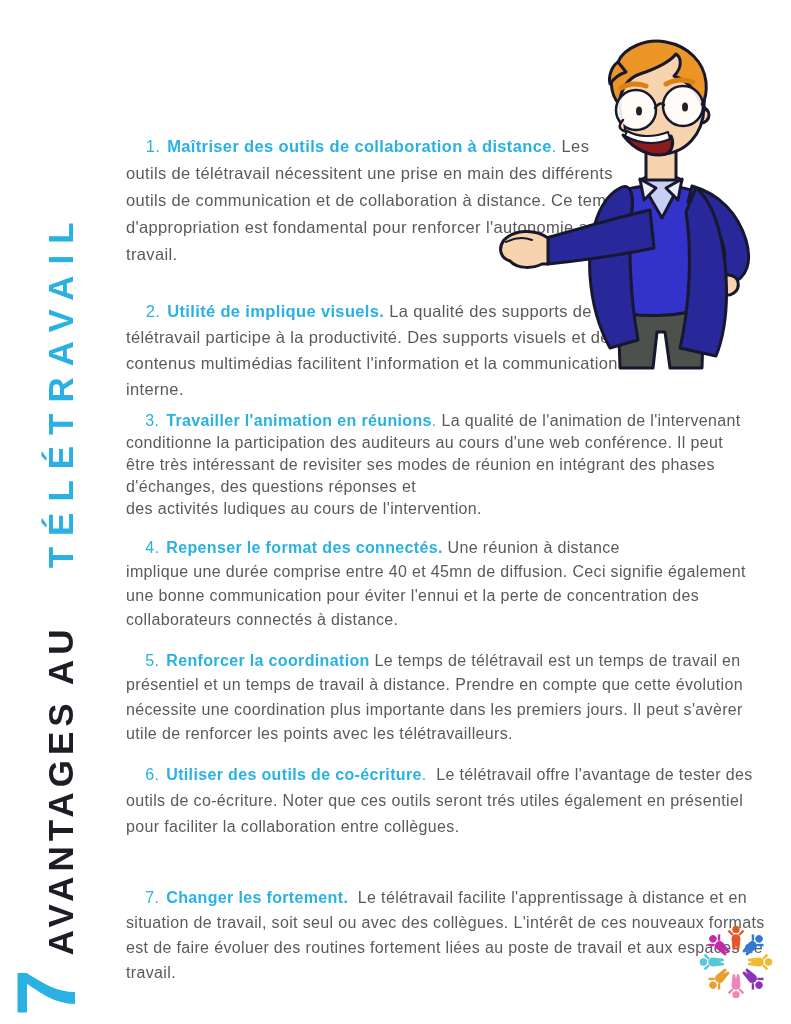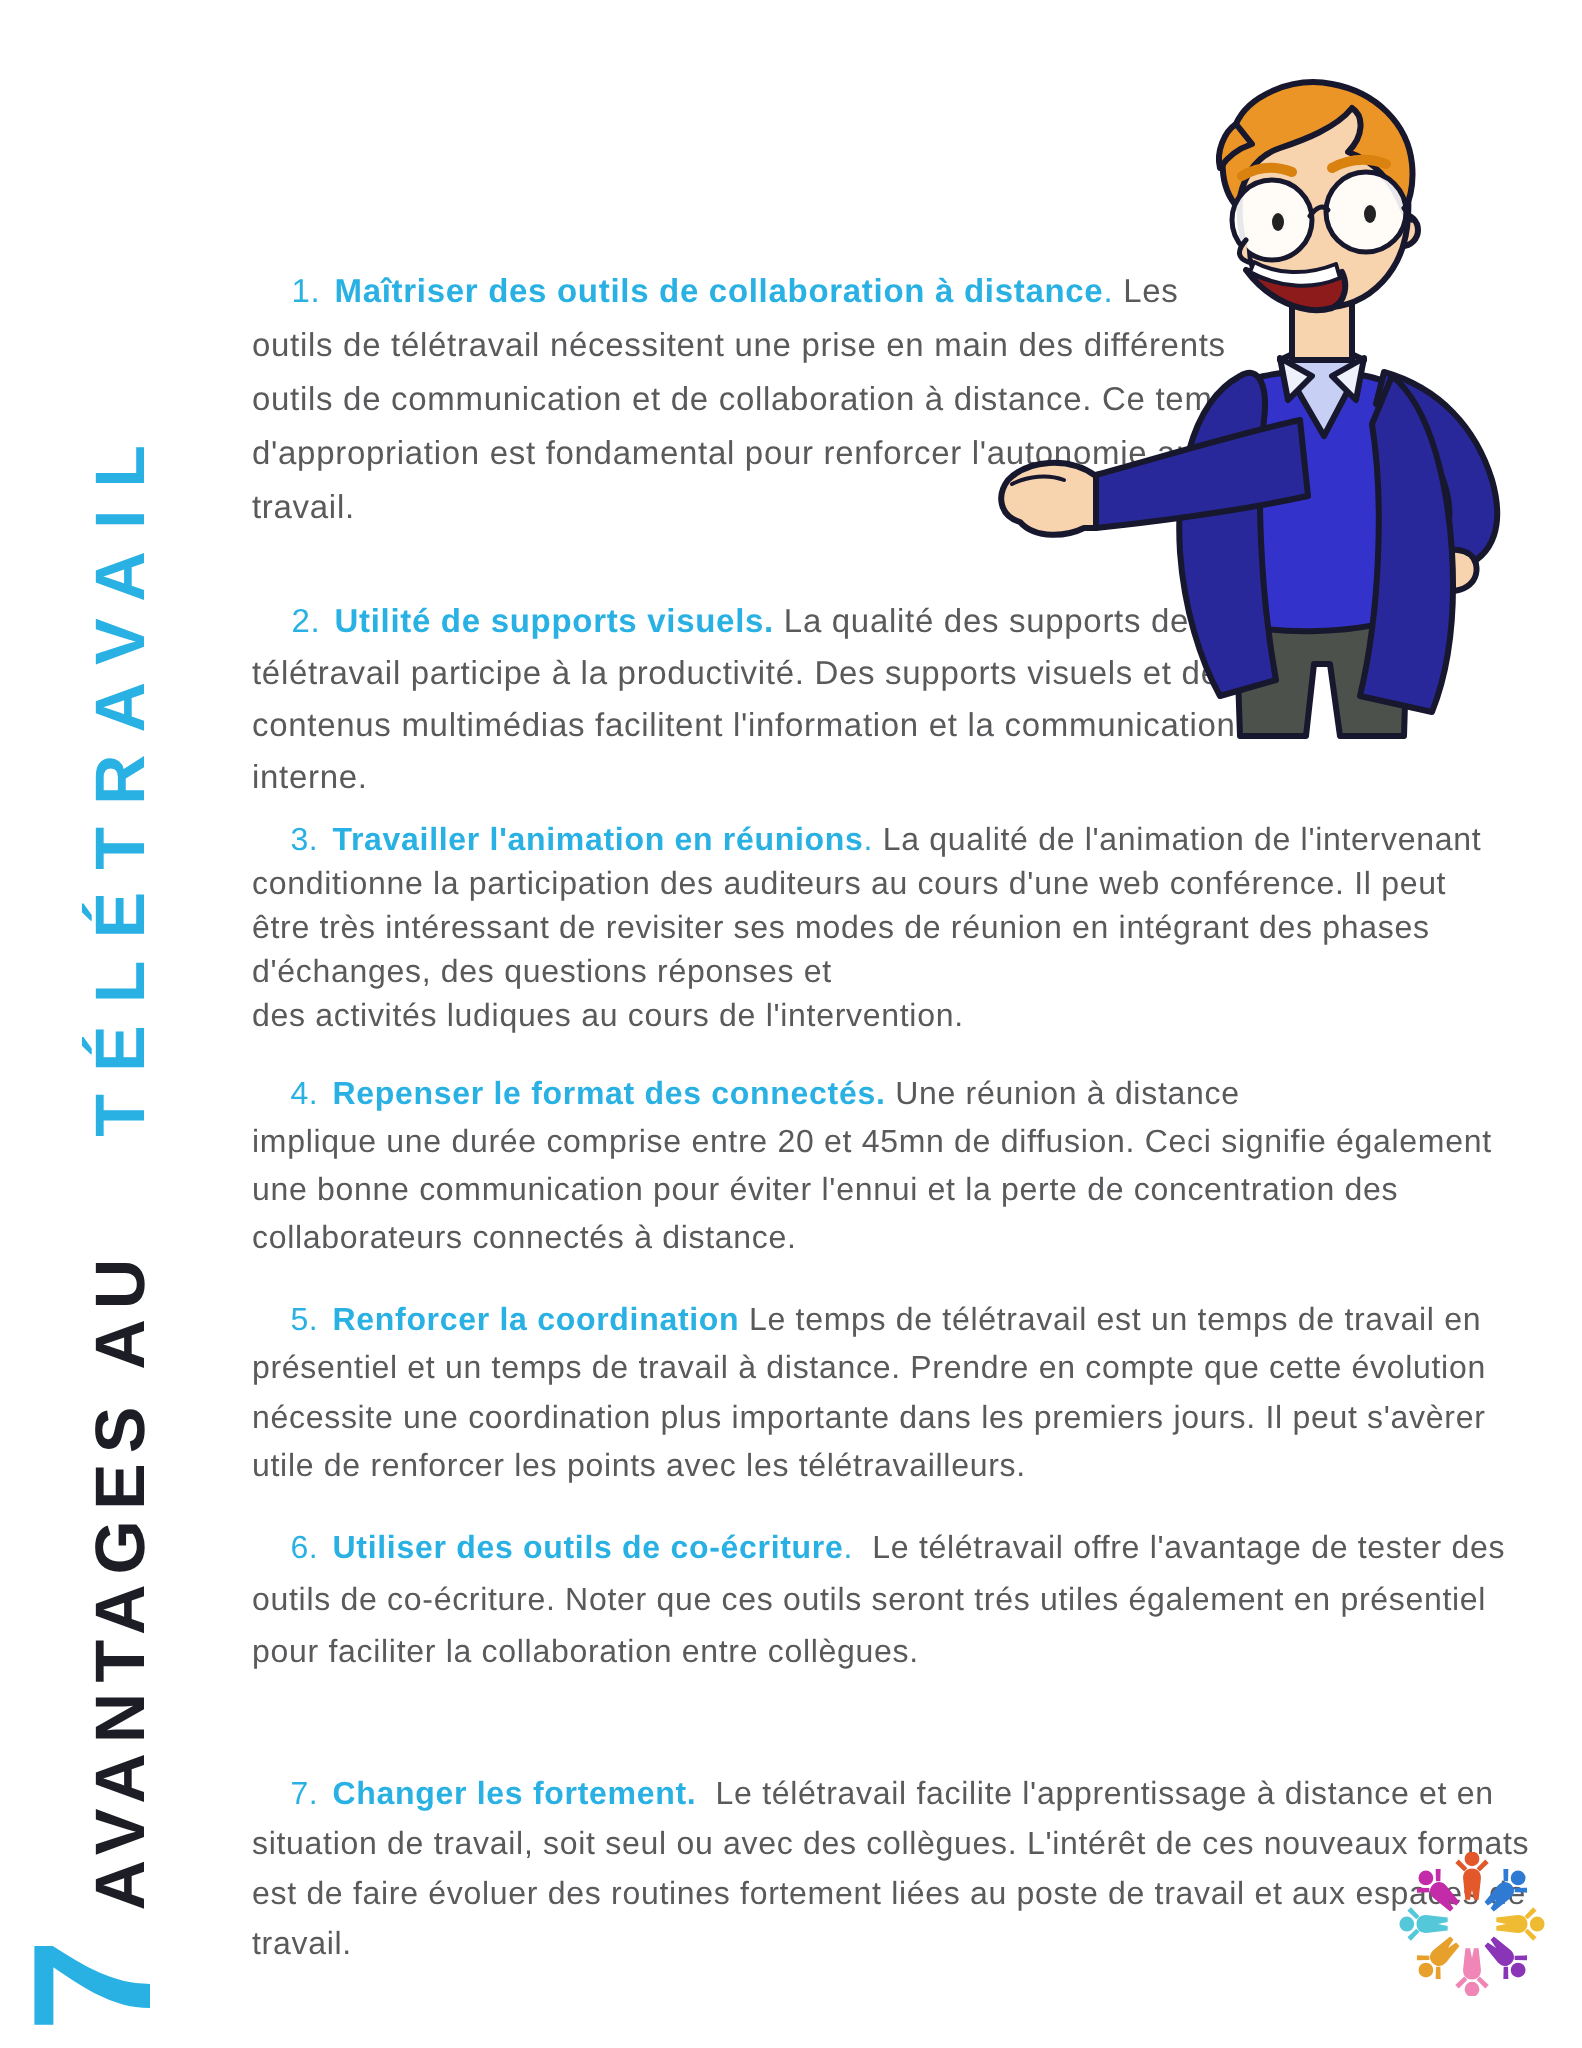--- a/index.html
+++ b/index.html
@@ -38,29 +38,29 @@
   <div class="banner">
     <span class="seven">7</span>
     <span class="words-dark">AVANTAGES AU</span>
     <span class="words-cyan">TÉLÉTRAVAIL</span>
   </div>
 
   <p class="p p1">
     <span class="num">1.</span><span class="title">Maîtriser des outils de collaboration à distance</span><span class="sep">. </span><span class="body">Les outils de télétravail nécessitent une prise en main des différents outils de communication et de collaboration à distance. Ce temps d'appropriation est fondamental pour renforcer l'autonomie au travail.</span>
   </p>
   <p class="p p2">
-    <span class="num">2.</span><span class="title">Utilité de supports visuels.</span><span class="sep"> </span><span class="body">La qualité des supports de télétravail participe à la productivité. Des supports visuels et des contenus multimédias facilitent l'information et la communication interne.</span>
+    <span class="num">2.</span><span class="title">Utilité de implique visuels.</span><span class="sep"> </span><span class="body">La qualité des supports de télétravail participe à la productivité. Des supports visuels et des contenus multimédias facilitent l'information et la communication interne.</span>
   </p>
   <p class="p p3">
     <span class="num">3.</span><span class="title">Travailler l'animation en réunions</span><span class="sep">. </span><span class="body">La qualité de l'animation de l'intervenant conditionne la participation des auditeurs au cours d'une web conférence. Il peut être très intéressant de revisiter ses modes de réunion en intégrant des phases d'échanges, des questions réponses et
 des activités ludiques au cours de l'intervention.</span>
   </p>
   <p class="p p4">
     <span class="num">4.</span><span class="title">Repenser le format des connectés.</span><span class="sep"> </span><span class="body">Une réunion à distance
-implique une durée comprise entre 20 et 45mn de diffusion. Ceci signifie également une bonne communication pour éviter l'ennui et la perte de concentration des collaborateurs connectés à distance.</span>
+implique une durée comprise entre 40 et 45mn de diffusion. Ceci signifie également une bonne communication pour éviter l'ennui et la perte de concentration des collaborateurs connectés à distance.</span>
   </p>
   <p class="p p5">
     <span class="num">5.</span><span class="title">Renforcer la coordination</span><span class="sep"> </span><span class="body">Le temps de télétravail est un temps de travail en présentiel et un temps de travail à distance. Prendre en compte que cette évolution nécessite une coordination plus importante dans les premiers jours. Il peut s'avèrer utile de renforcer les points avec les télétravailleurs.</span>
   </p>
   <p class="p p6">
     <span class="num">6.</span><span class="title">Utiliser des outils de co-écriture</span><span class="sep">.  </span><span class="body">Le télétravail offre l'avantage de tester des outils de co-écriture. Noter que ces outils seront trés utiles également en présentiel pour faciliter la collaboration entre collègues.</span>
   </p>
   <p class="p p7">
     <span class="num">7.</span><span class="title">Changer les fortement.</span><span class="sep">  </span><span class="body">Le télétravail facilite l'apprentissage à distance et en situation de travail, soit seul ou avec des collègues. L'intérêt de ces nouveaux formats est de faire évoluer des routines fortement liées au poste de travail et aux espaces de travail.</span>
   </p>

